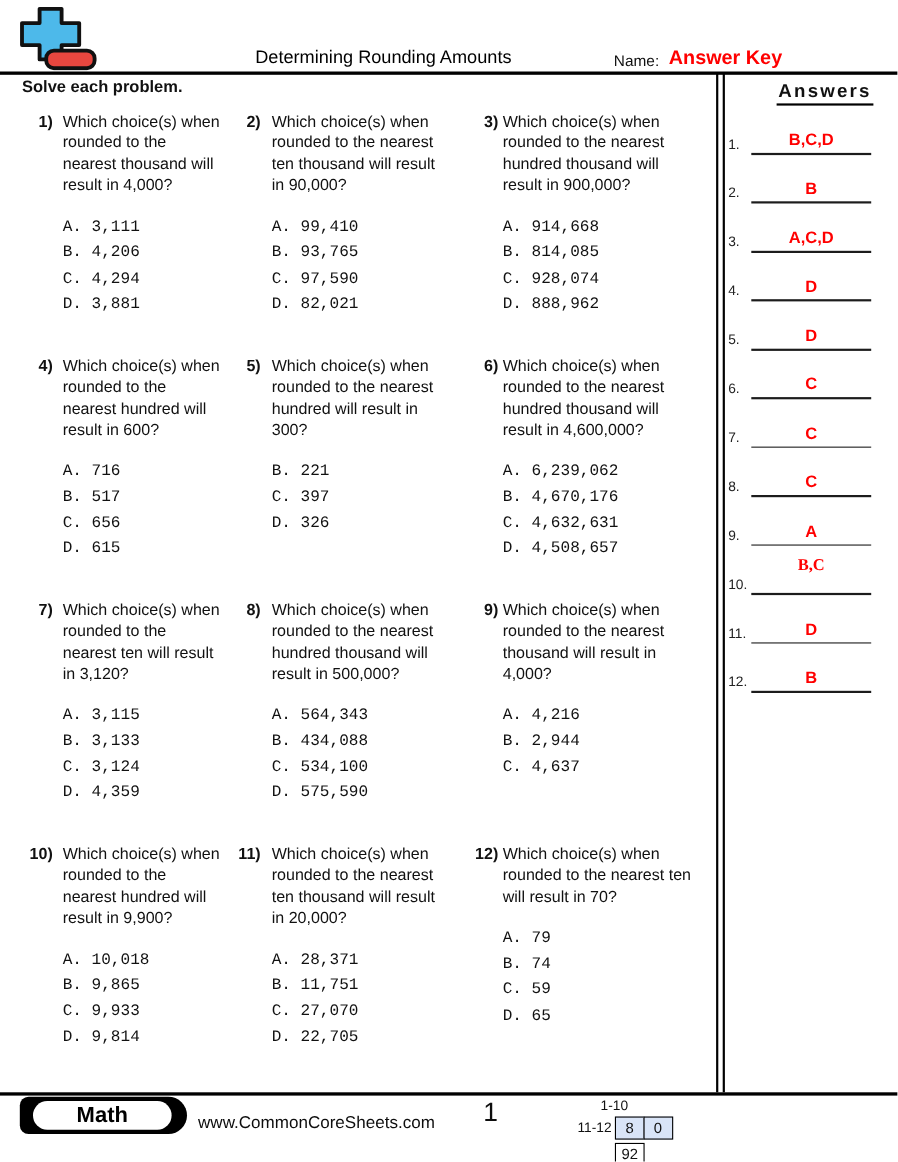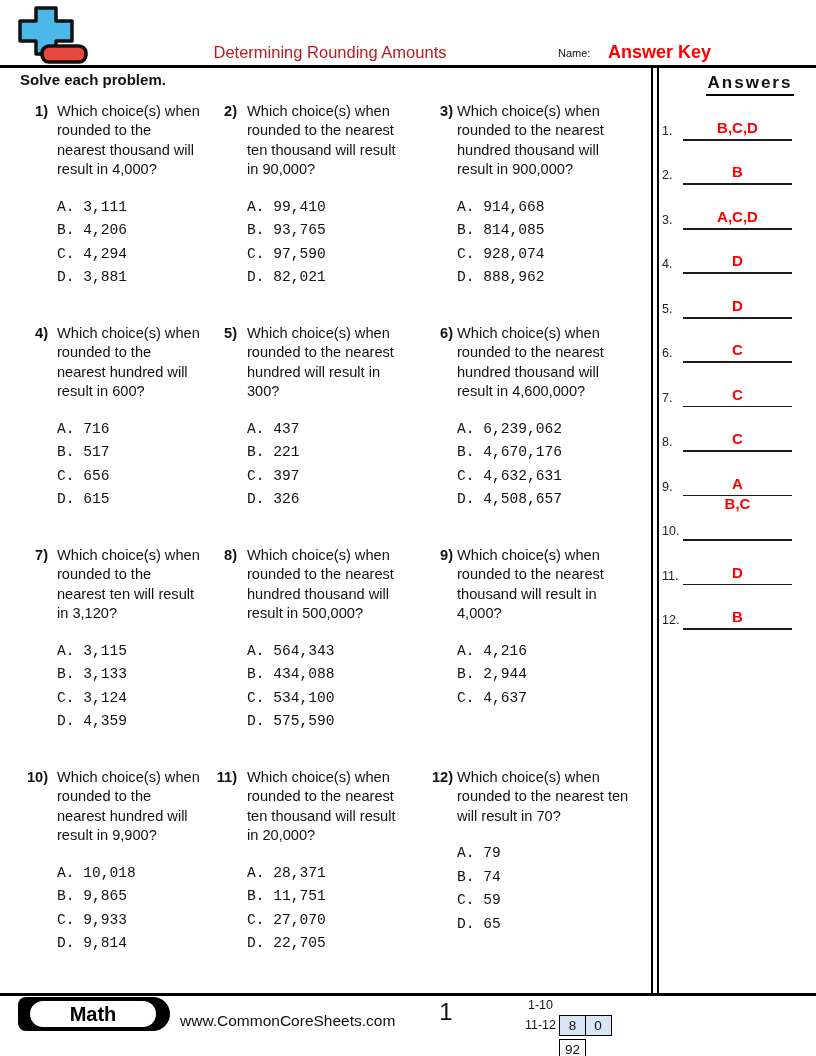--- a/index.html
+++ b/index.html
@@ -2,23 +2,23 @@
 <html><head>
 <meta charset="utf-8">
 <style>
   * { margin:0; padding:0; box-sizing:border-box; }
   html,body { width:816px; height:1056px; }
   body { font-family:"Liberation Sans", sans-serif; background:#ffffff; color:#111; }
   .page { position:absolute; top:0; left:0; width:816px; height:1056px; background:#fff; overflow:hidden; }
 
   
   .icon-wrap { position:absolute; left:14px; top:6px; width:76px; height:58px; }
-  .title { position:absolute; left:195px; top:43px; width:270px; text-align:center;
-           font-size:16.5px; color:#b91c1c; }
-  .name-label { position:absolute; left:558px; top:47px; font-size:11px; }
+  .title { position:absolute; left:195px; top:43px; width:270px; text-align:right;
+           font-size:16.5px; color:#000000; }
+  .name-label { position:absolute; left:558px; top:47px; font-size:14px; }
   .name-value { position:absolute; left:608px; top:42px; width:160px; 
                 font-size:18px; font-weight:bold; color:#ff0000; }
   .header-line { position:absolute; left:0; top:65px; width:816px; height:3px; background:#000; }
   .instructions { position:absolute; left:20px; top:71px; font-size:15px; font-weight:bold; }
 
   
   .divider { position:absolute; left:651px; top:67px; height:926px; width:8px;
              border-left:2px solid #000; border-right:2px solid #000; }
 
   
@@ -43,21 +43,21 @@
   .footer-line { position:absolute; left:0; top:993px; width:816px; height:3px; background:#000; }
   .math-badge { position:absolute; left:18px; top:997px; width:152px; height:34px; background:#000;
                 border-radius:8px 17px 17px 8px; }
   .math-badge-inner { position:absolute; left:12px; right:14px; top:4px; bottom:4px; background:#fff;
                       border-radius:14px; display:flex; align-items:center; justify-content:center;
                       font-size:20px; font-weight:bold; color:#000; }
   .website { position:absolute; left:180px; top:1012px; font-size:15.5px; color:#0d0d0d; }
   .page-number { position:absolute; left:420px; top:998px; width:52px; text-align:center;
                  font-size:24px; color:#0d0d0d; }
   .score-label { position:absolute; width:51px; text-align:right; font-size:12.5px; line-height:21px; }
-  #score-label-1 { left:502px; top:995px; }
+  #score-label-1 { left:520px; top:995px; }
   #score-label-2 { left:505px; top:1014.5px; }
   .score-row { position:absolute; left:559px; display:flex; }
   #score-row1-cells { top:1039px;flex-direction:column; }
   #score-row2-cells { top:1014.5px; }
   .score-cell { width:27px; height:21px; border:1.5px solid #000; display:flex; align-items:center;
                 justify-content:center; font-size:13.5px; background:#fff; }
   .score-cell + .score-cell { margin-left:-1.5px; }
   .score-cell.shaded { background:#d9e4f7; }
 </style>
 </head>
@@ -139,21 +139,20 @@
         </div>
       </div>
       <div class="problem" style="left: 205px; top: 324px;">
         <div class="p-num" style="width: 32px; margin-right: 10px;">5)</div>
         <div class="p-body">
           <div class="p-q" style="width: 185px;">Which choice(s) when
 rounded to the nearest
 hundred will result in
 300?</div>
           <div class="p-choices">
-            <div class="p-choice">A. 437</div>
             <div class="p-choice">B. 221</div>
             <div class="p-choice">C. 397</div>
             <div class="p-choice">D. 326</div>
           </div>
         </div>
       </div>
       <div class="problem" style="left: 420px; top: 324px;">
         <div class="p-num" style="width: 33px; margin-right: 4px;">6)</div>
         <div class="p-body">
           <div class="p-q" style="width: 200px;">Which choice(s) when
@@ -285,21 +284,21 @@
         <div class="ans-num" style="top: 323.7px;">7.</div>
         <div class="ans-val" style="top: 318.7px;">C</div>
         <div class="ans-line" style="top: 338.7px;"></div>
         <div class="ans-num" style="top: 368.15px;">8.</div>
         <div class="ans-val" style="top: 363.15px;">C</div>
         <div class="ans-line" style="top: 383.15px;"></div>
         <div class="ans-num" style="top: 412.6px;">9.</div>
         <div class="ans-val" style="top: 407.6px;">A</div>
         <div class="ans-line" style="top: 427.6px;"></div>
         <div class="ans-num" style="top: 457.05px;">10.</div>
-        <div class="ans-val" style="top: 428px;">B,C</div>
+        <div class="ans-val" style="top: 439px; font-family: Liberation Serif, serif;">B,C</div>
         <div class="ans-line" style="top: 472.05px;"></div>
         <div class="ans-num" style="top: 501.5px;">11.</div>
         <div class="ans-val" style="top: 496.5px;">D</div>
         <div class="ans-line" style="top: 516.5px;"></div>
         <div class="ans-num" style="top: 545.95px;">12.</div>
         <div class="ans-val" style="top: 540.95px;">B</div>
         <div class="ans-line" style="top: 560.95px;"></div>
       </div>
   </div>
 

